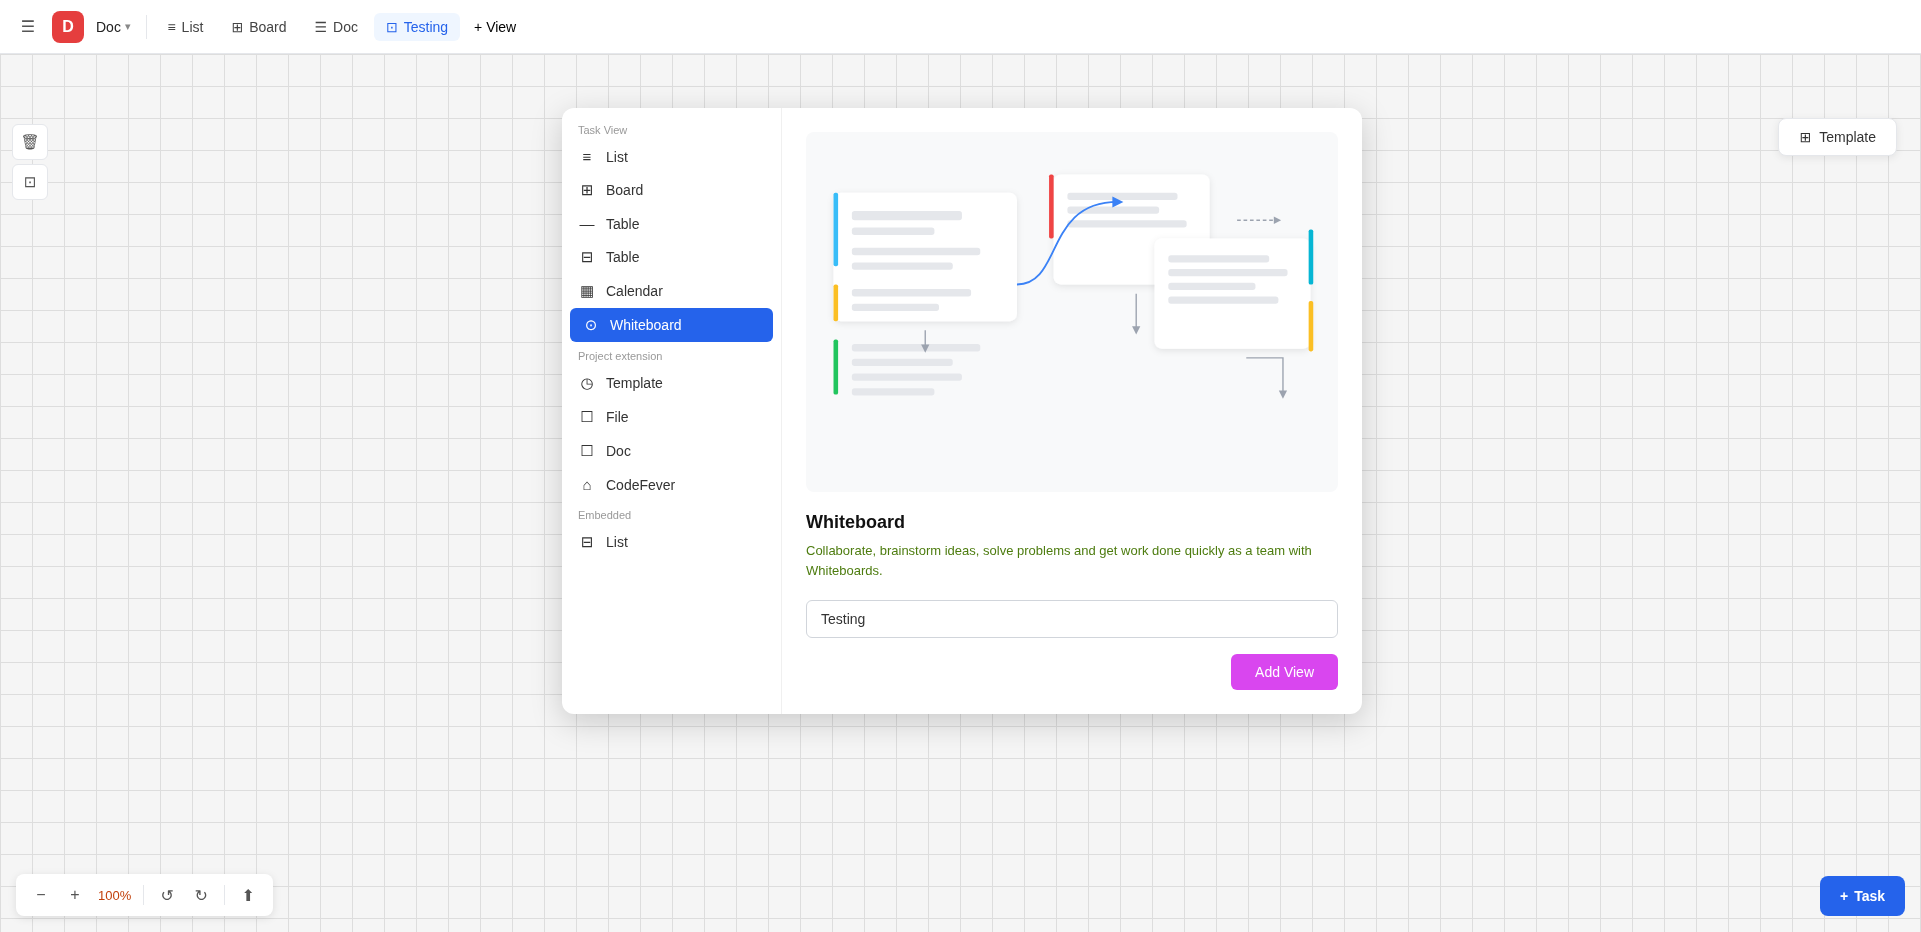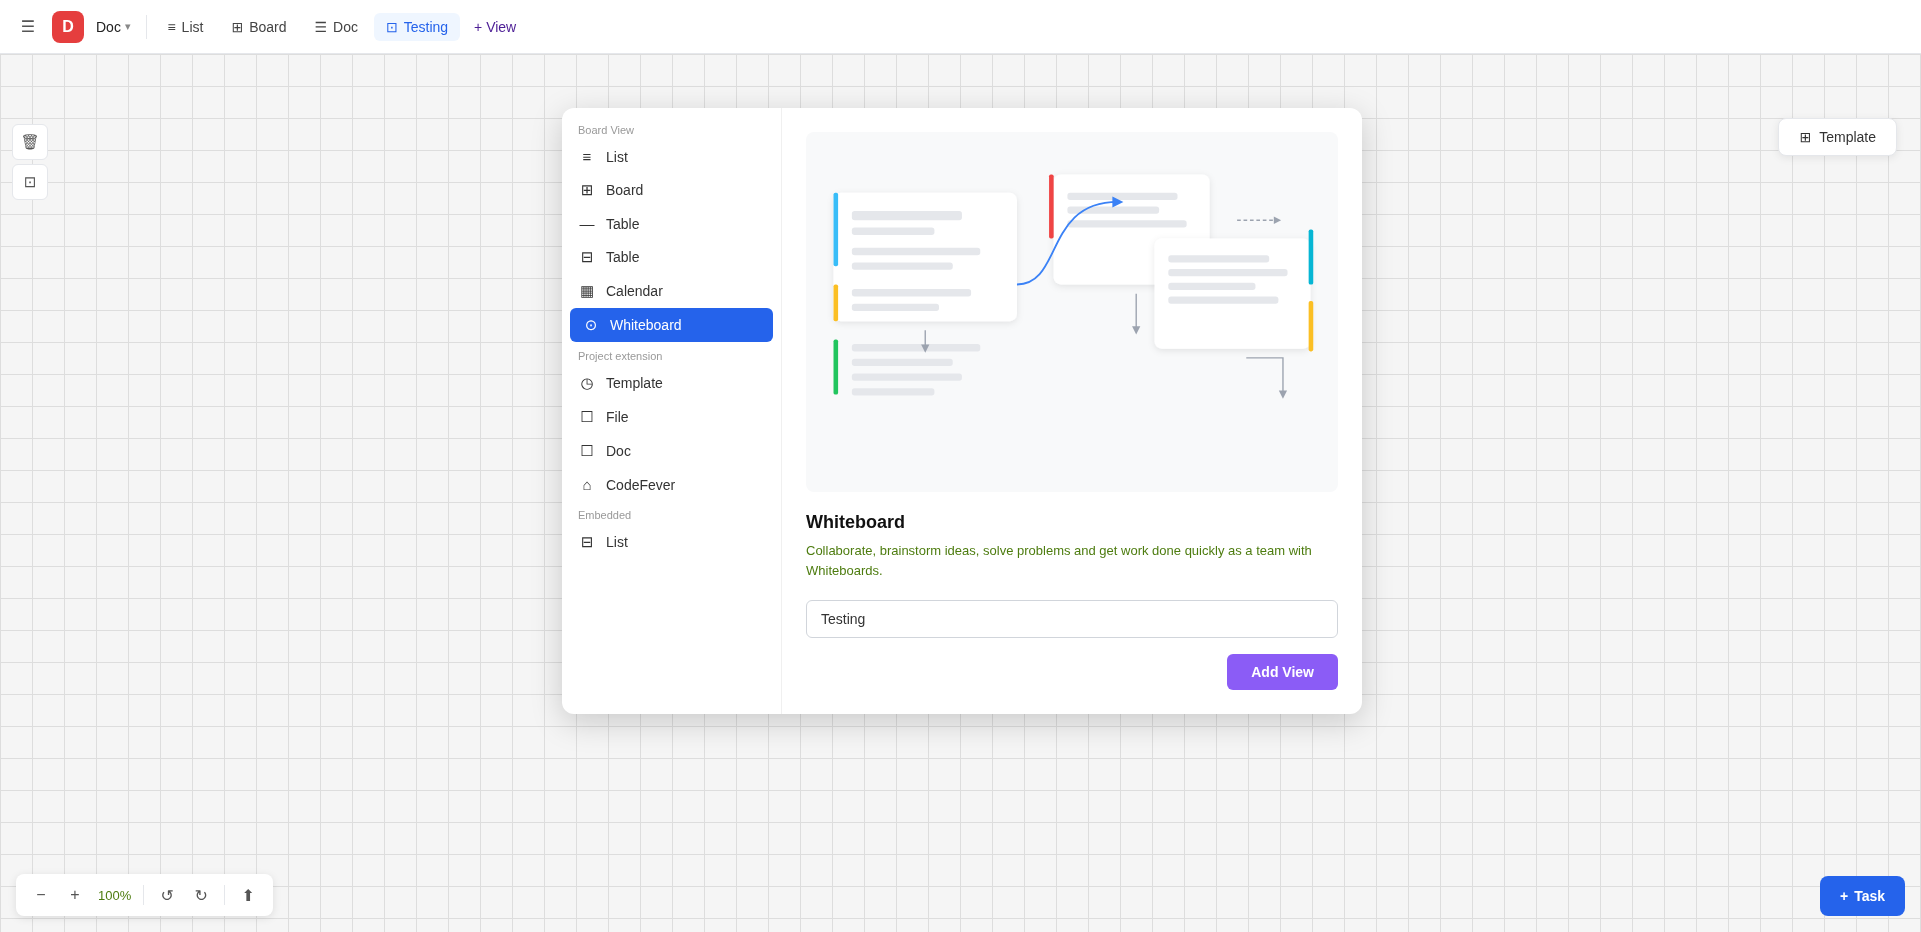--- a/index.html
+++ b/index.html
@@ -27,21 +27,21 @@
     .topbar-doc-btn .chevron { font-size: 11px; color: #888; }
     .topbar-divider { width: 1px; height: 24px; background: #e5e7eb; margin: 0 4px; }
     .nav-tab {
       display: flex; align-items: center; gap: 6px; padding: 6px 12px;
       border-radius: 6px; cursor: pointer; font-size: 14px; color: #444;
     }
     .nav-tab.active { background: #eff6ff; color: #2563eb; }
     .nav-tab .tab-icon { font-size: 14px; }
     .add-view-btn {
       display: flex; align-items: flex-start; gap: 4px; padding: 6px 10px;
-      border-radius: 6px; cursor: pointer; font-size: 14px; color: #4c1d95;
+      border-radius: 6px; cursor: pointer; font-size: 14px; color: #000000;
     }
 
     
     .main-area {
       position: absolute; top: 54px; left: 0; right: 0; bottom: 0;
       background-color: #f5f5f5;
       background-image:
         linear-gradient(to right, #ddd 1px, transparent 1px),
         linear-gradient(to bottom, #ddd 1px, transparent 1px);
       background-size: 32px 32px;
@@ -96,22 +96,22 @@
     }
     .preview-input {
       border: 1px solid #d1d5db; border-radius: 6px; padding: 10px 14px;
       font-size: 14px; color: #333; margin-bottom: 16px; outline: none;
       width: 100%;
     }
     .preview-actions {
       display: flex; justify-content: flex-end;
     }
     .add-view-submit {
-      background: #8b5cf6; color: #fff; border: none; border-radius: 6px;
-      padding: 10px 24px; font-size: 14px; font-weight: 700; cursor: pointer;
+      background: #d946ef; color: #fff; border: none; border-radius: 6px;
+      padding: 10px 24px; font-size: 14px; font-weight: 400; cursor: pointer;
     }
 
     
     .template-btn {
       position: absolute; top: 64px; right: 24px;
       background: #fff; border: 1px solid #e5e7eb; border-radius: 8px;
       padding: 10px 20px; font-size: 14px; color: #333; cursor: pointer;
       display: flex; align-items: center; gap: 8px;
       box-shadow: 0 2px 8px rgba(0,0,0,0.08);
     }
@@ -120,21 +120,21 @@
     .bottom-toolbar {
       position: absolute; bottom: 16px; left: 16px;
       display: flex; align-items: center; gap: 4px;
       background: #fff; border-radius: 8px; padding: 6px 10px;
       box-shadow: 0 2px 8px rgba(0,0,0,0.1);
     }
     .bottom-btn {
       width: 30px; height: 30px; display: flex; align-items: center; justify-content: center;
       border-radius: 4px; cursor: pointer; color: #555; font-size: 16px;
     }
-    .zoom-label { font-size: 13px; color: #4d7c0f; padding: 0 4px; min-width: 40px; text-align: center; }
+    .zoom-label { font-size: 13px; color: #c2410c; padding: 0 4px; min-width: 40px; text-align: center; }
     .bottom-divider { width: 1px; height: 20px; background: #e5e7eb; margin: 0 4px; }
 
     
     .task-btn {
       position: absolute; bottom: 16px; right: 16px;
       background: #2563eb; color: #fff; border: none; border-radius: 8px;
       padding: 12px 20px; font-size: 14px; font-weight: 600; cursor: pointer;
       display: flex; align-items: center; gap: 6px;
     }
 
@@ -183,21 +183,21 @@
   </div>
 
   <div class="template-btn">
     <span>⊞</span>
     <span>Template</span>
   </div>
 
   <div class="dropdown-container">
 
     <div class="dropdown-menu">
-      <div class="dropdown-section-label">Board View</div>
+      <div class="dropdown-section-label">Task View</div>
 
       <div class="dropdown-item">
         <span class="item-icon">≡</span>
         <span>List</span>
       </div>
       <div class="dropdown-item">
         <span class="item-icon">⊞</span>
         <span>Board</span>
       </div>
       <div class="dropdown-item">

